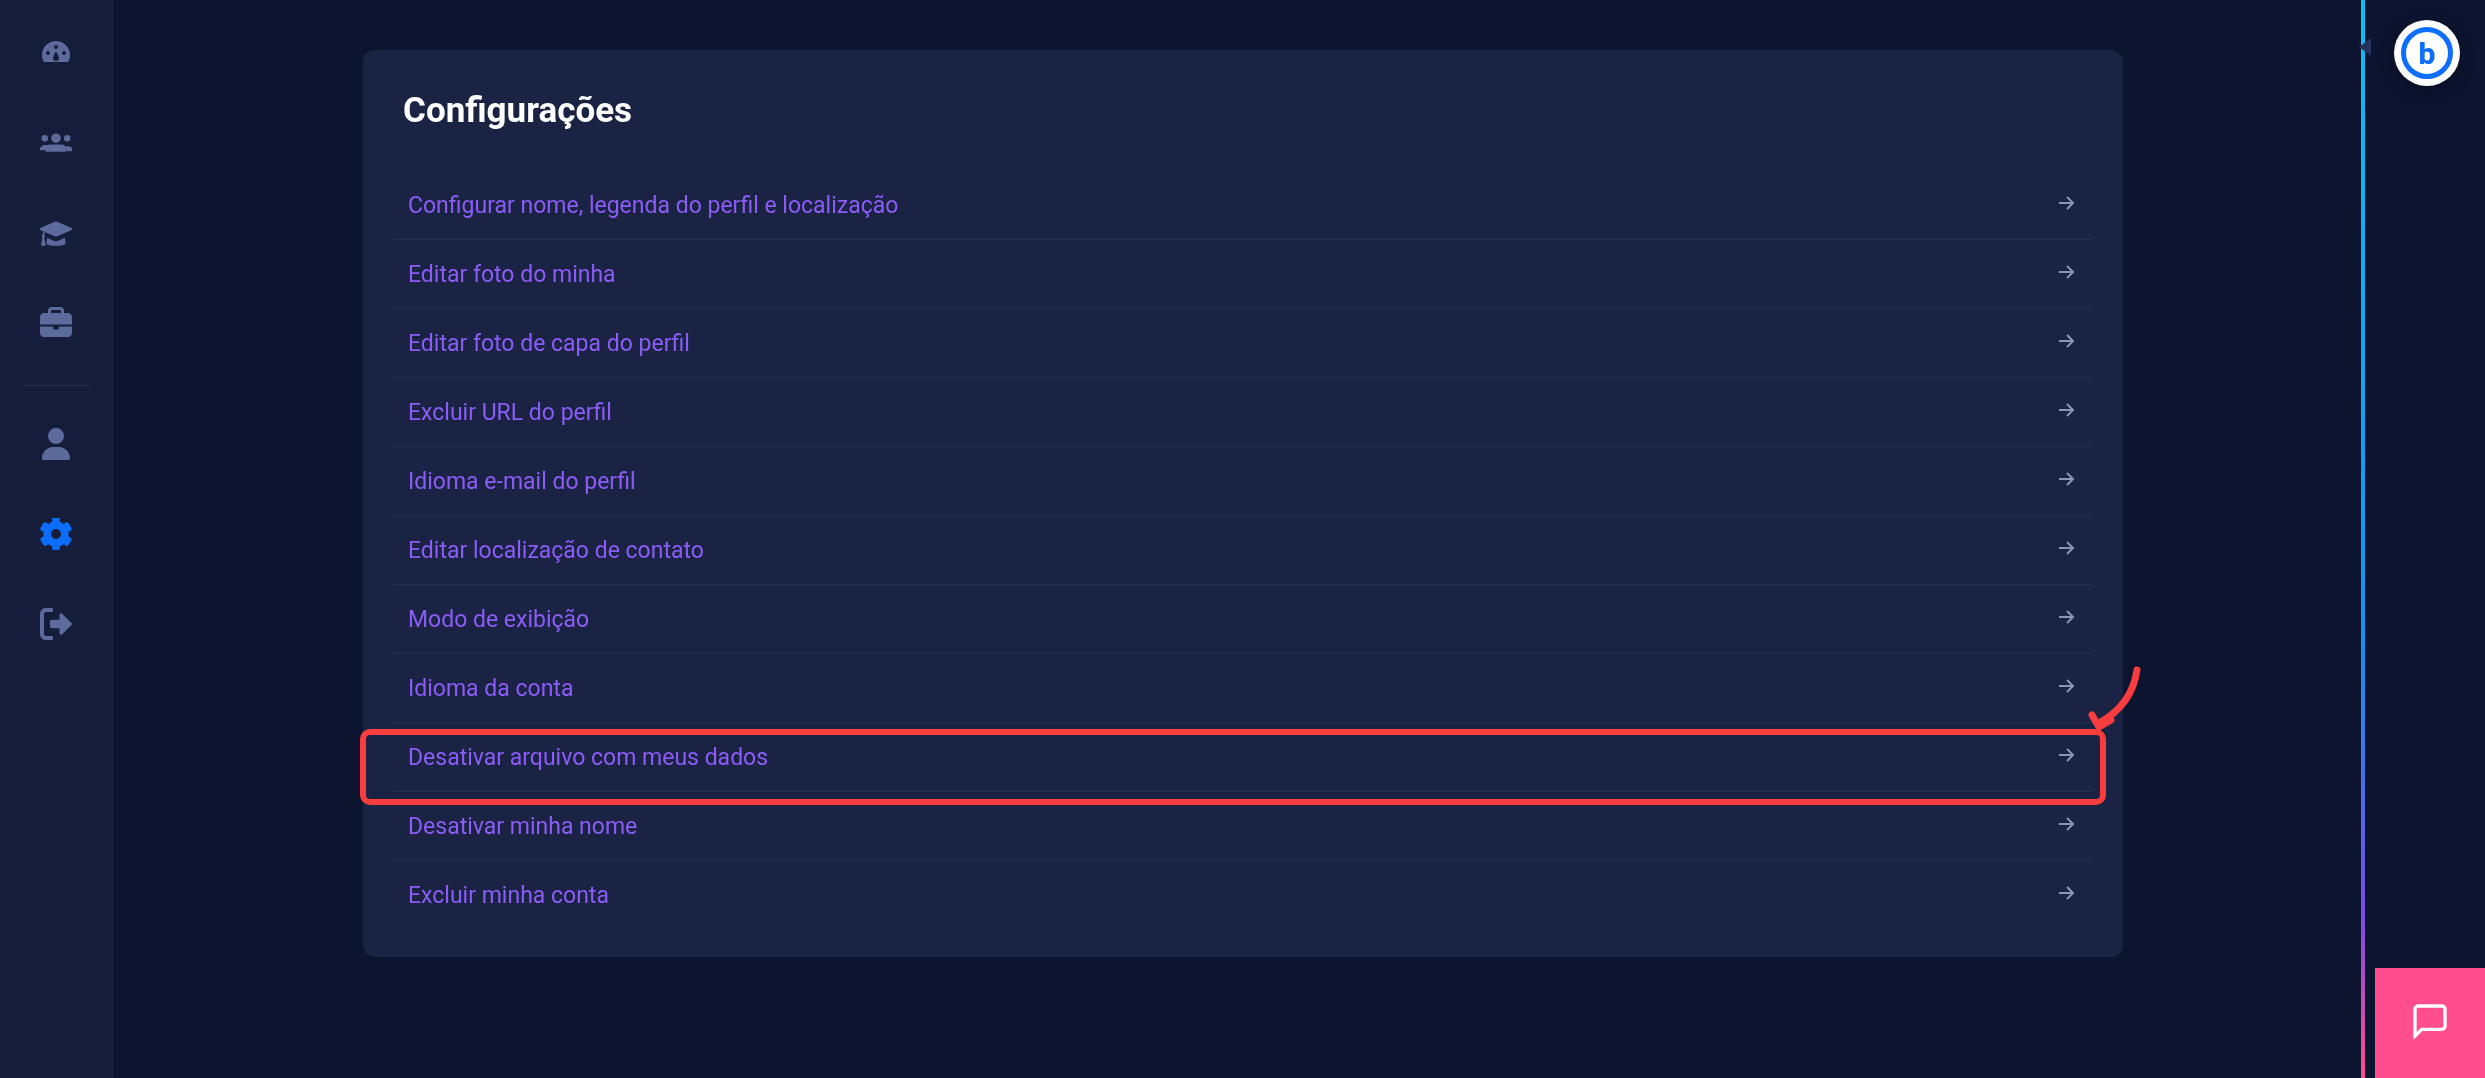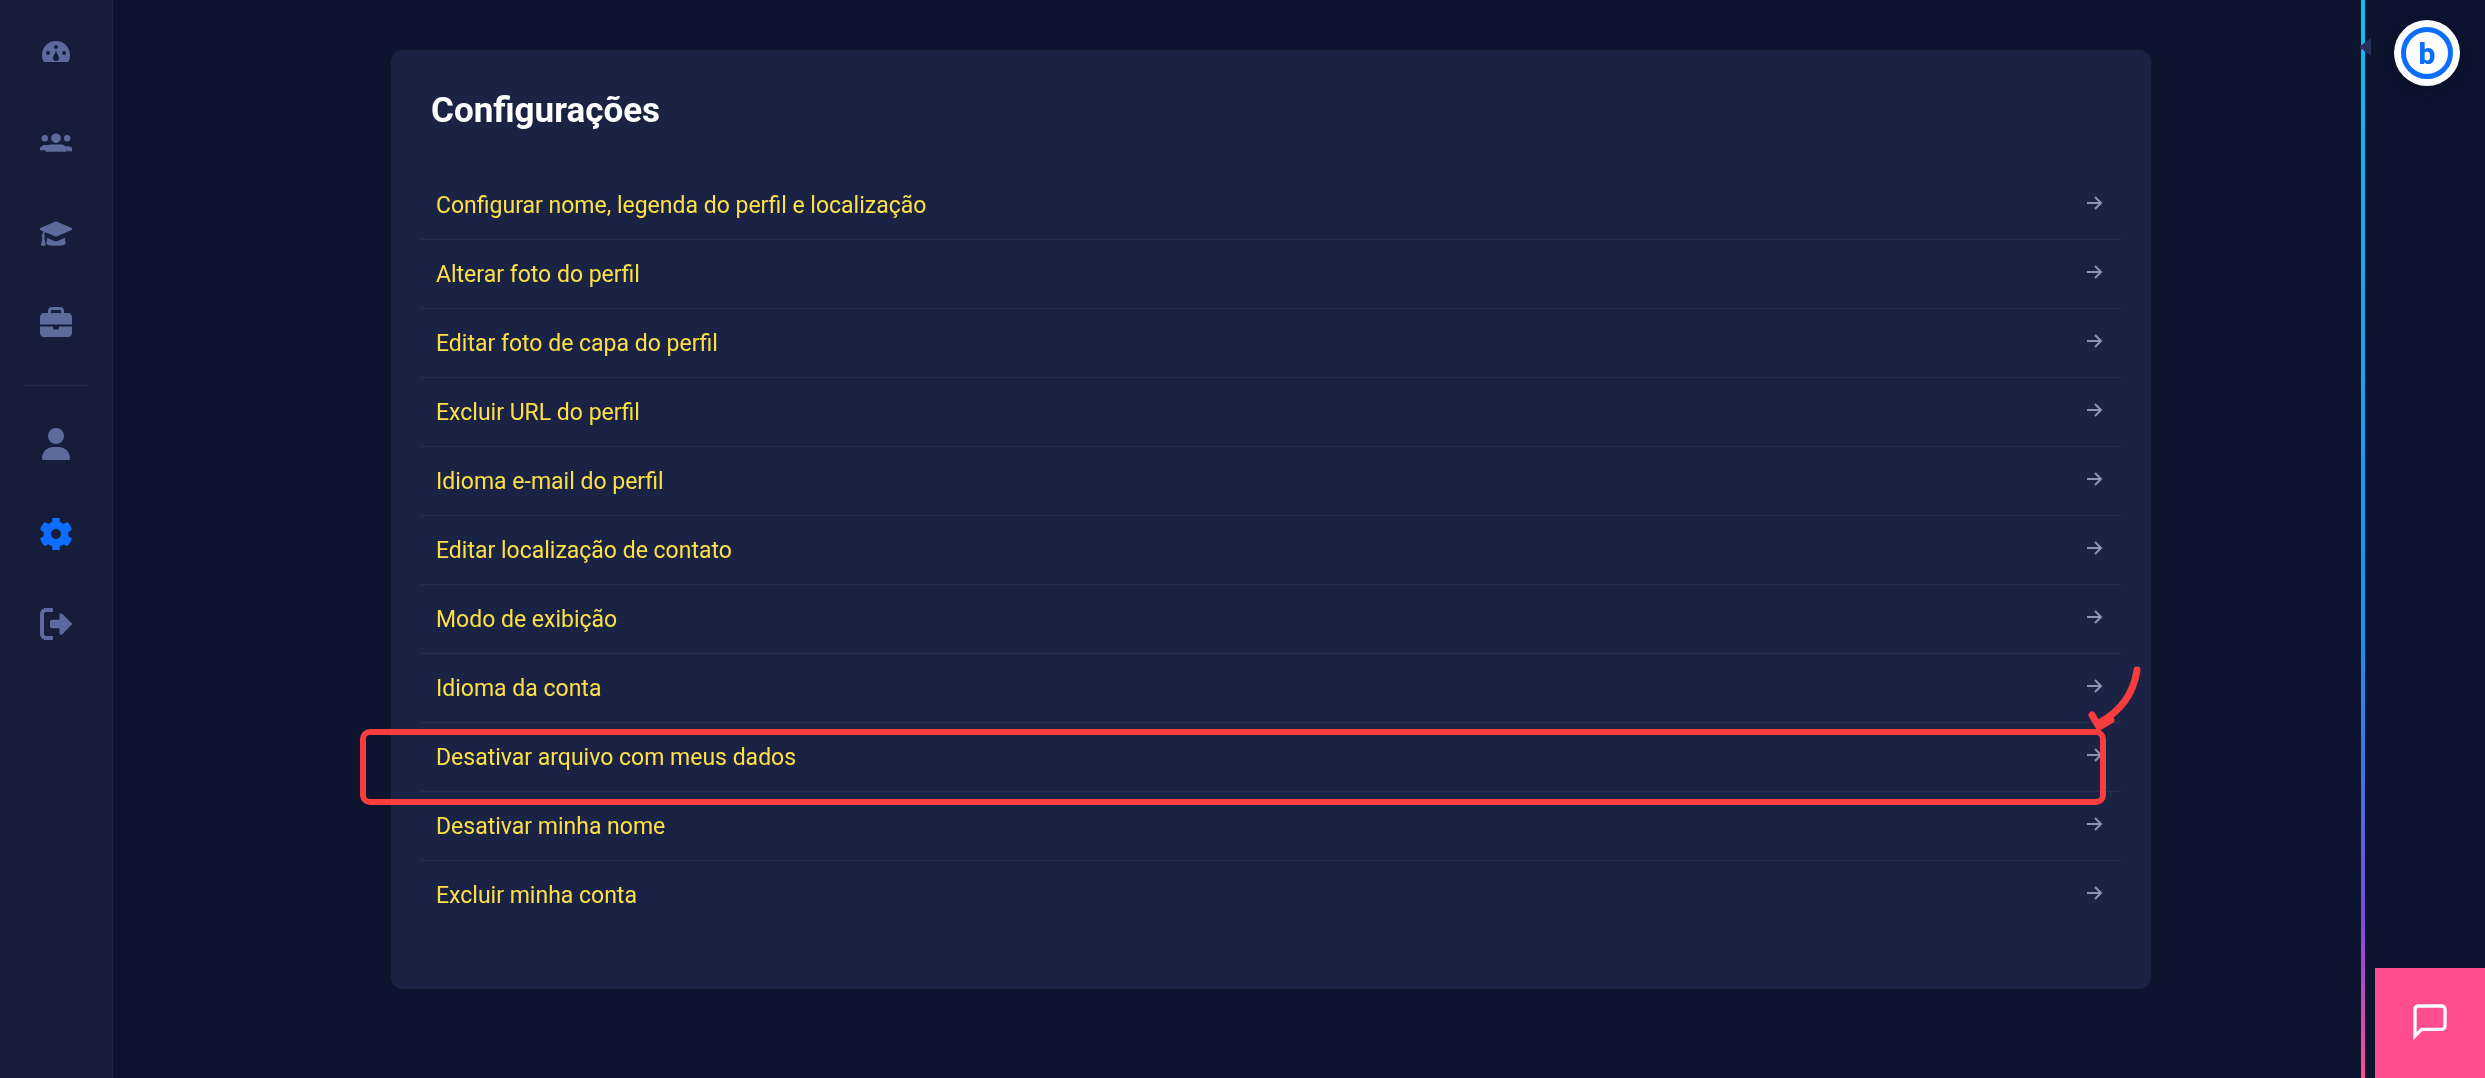--- a/index.html
+++ b/index.html
@@ -48,23 +48,22 @@
   margin: -10px 0;
 }
 .main {
   flex: 1;
   padding: 50px 120px 50px 250px;
   overflow: hidden;
 }
 .card {
   background: #1a2344;
   border-radius: 12px;
-  padding: 40px 30px 60px 30px;
+  padding: 40px 30px 28px 30px;
   max-width: 1760px;
-  margin-left: 28px;
 }
 .card-title {
   color: #ffffff;
   font-size: 35px;
   font-weight: 700;
   margin-bottom: 40px;
   padding-left: 10px;
 }
 .settings-list {
   display: flex;
@@ -75,21 +74,21 @@
   align-items: center;
   justify-content: space-between;
   padding: 20px 15px;
   border-bottom: 1px solid rgba(255,255,255,0.06);
   cursor: pointer;
 }
 .settings-row:last-child {
   border-bottom: none;
 }
 .settings-label {
-  color: #fde047;
+  color: #8b5cf6;
   font-size: 23px;
   font-weight: 400;
 }
 .arrow-icon svg {
   width: 24px;
   height: 24px;
   stroke: #8b95b8;
   stroke-width: 2;
   fill: none;
 }
@@ -242,21 +241,21 @@
       <div class="settings-list">
 
         <div class="settings-row">
           <span class="settings-label">Configurar nome, legenda do perfil e localização</span>
           <span class="arrow-icon"><svg viewBox="0 0 24 24">
                 <path d="M5 12h14M13 6l6 6-6 6"></path>
               </svg></span>
         </div>
 
         <div class="settings-row">
-          <span class="settings-label">Alterar foto do perfil</span>
+          <span class="settings-label">Editar foto do minha</span>
           <span class="arrow-icon"><svg viewBox="0 0 24 24">
                 <path d="M5 12h14M13 6l6 6-6 6"></path>
               </svg></span>
         </div>
 
         <div class="settings-row">
           <span class="settings-label">Editar foto de capa do perfil</span>
           <span class="arrow-icon"><svg viewBox="0 0 24 24">
                 <path d="M5 12h14M13 6l6 6-6 6"></path>
               </svg></span>

